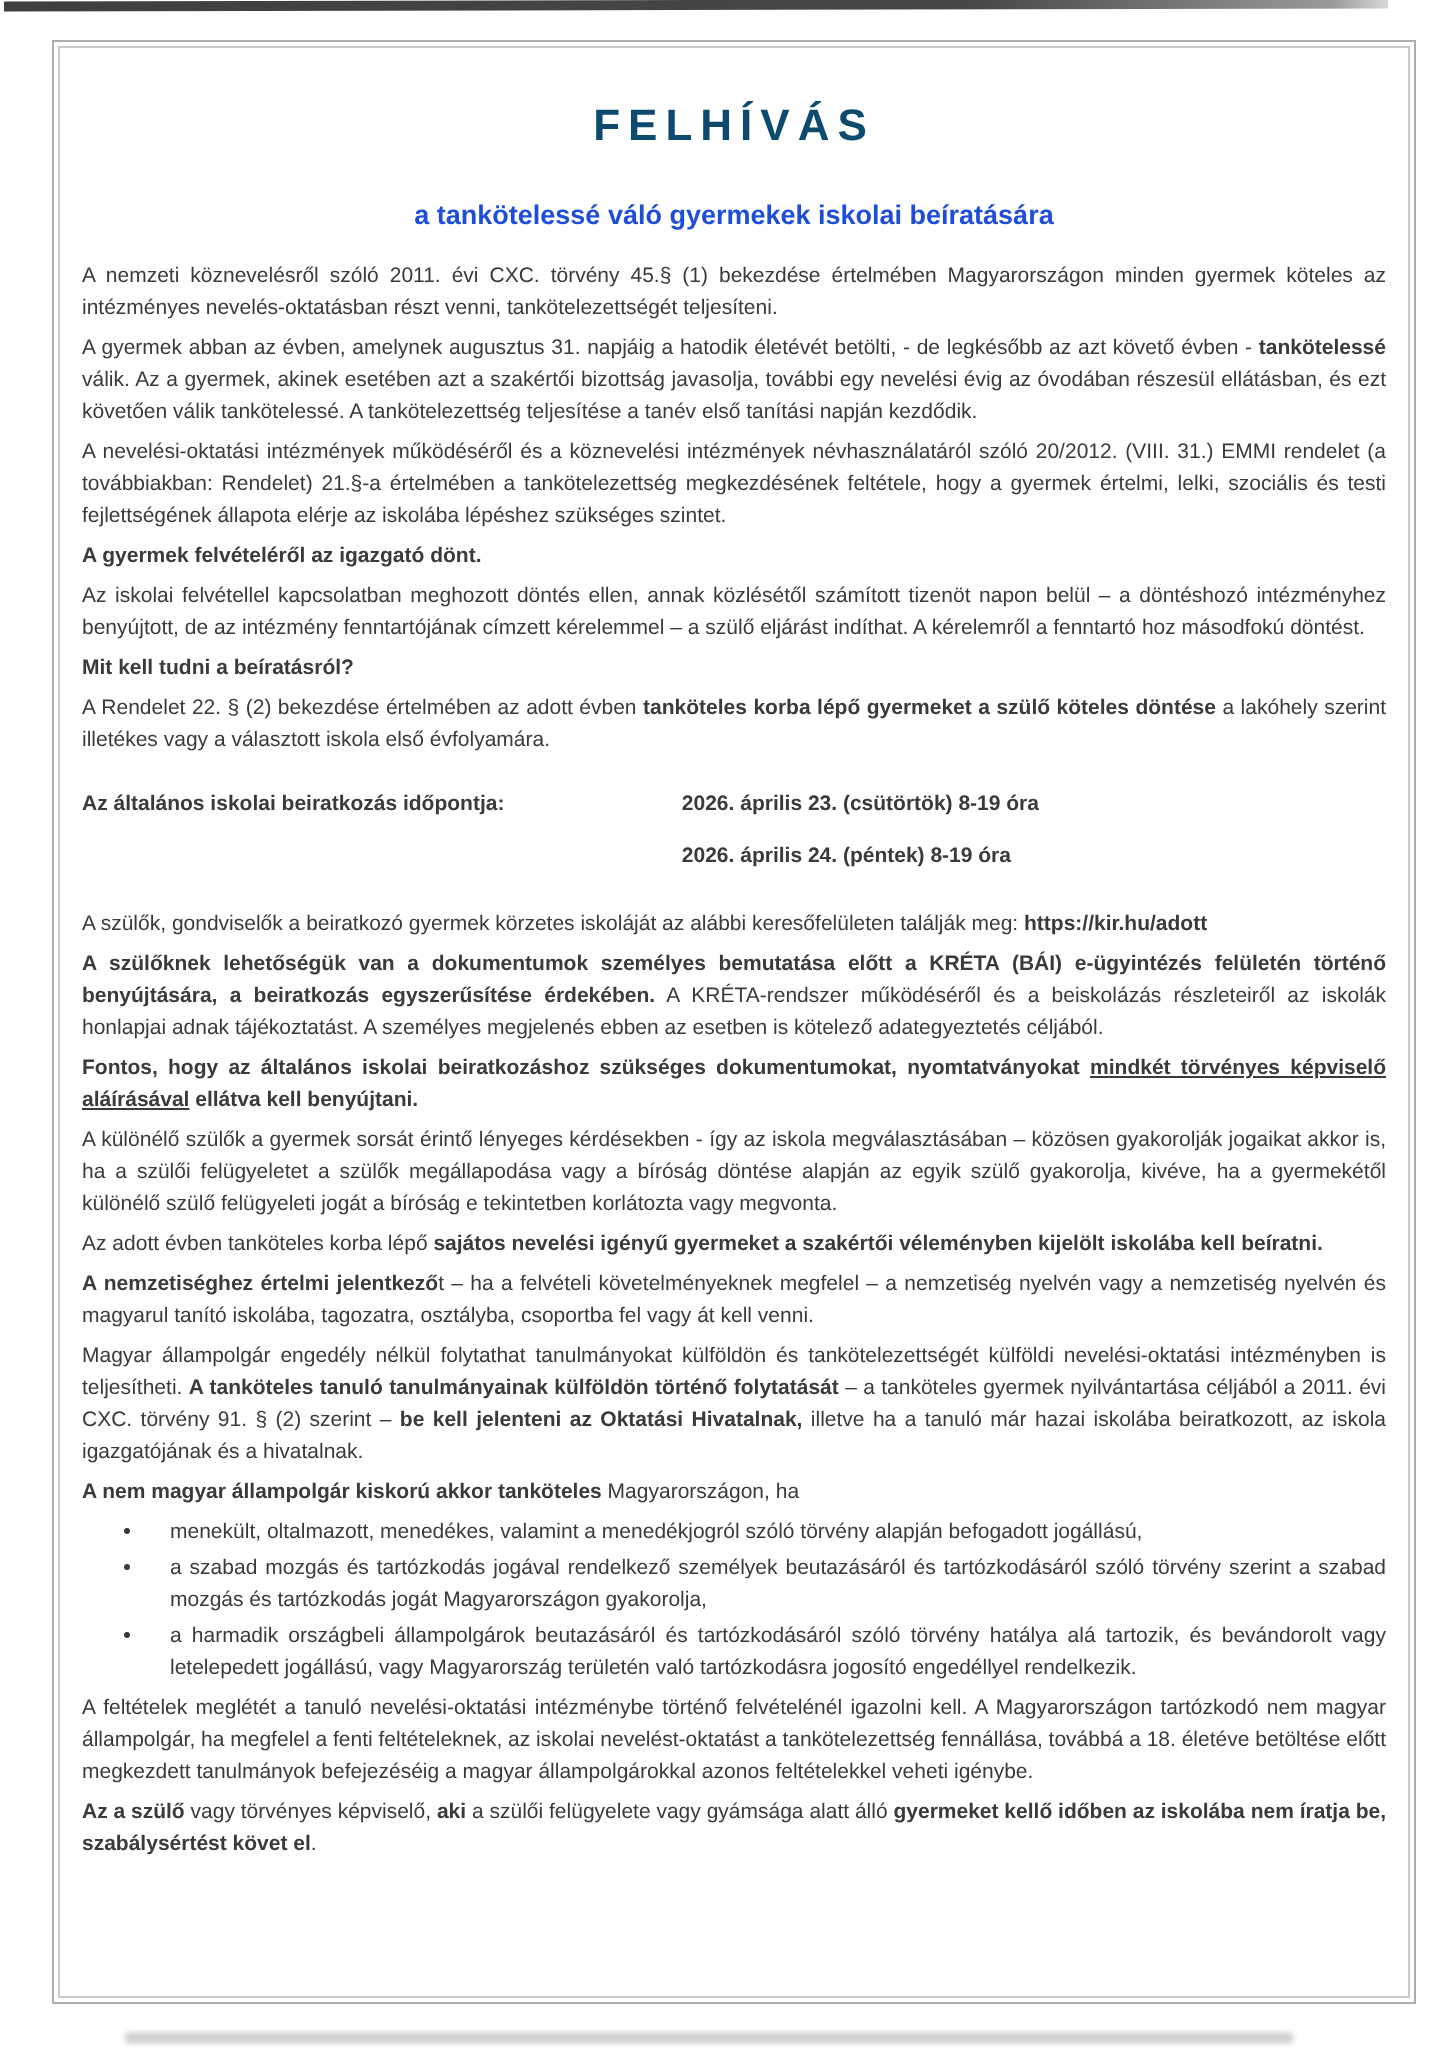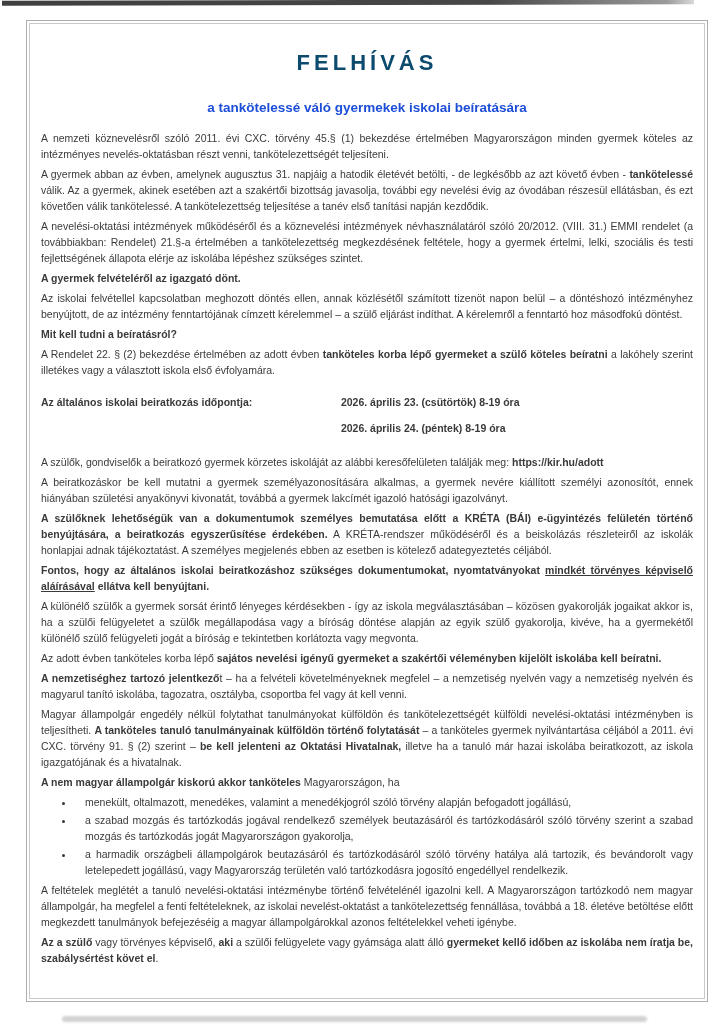--- a/index.html
+++ b/index.html
@@ -55,35 +55,34 @@
   <div class="doc-inner">
     <h1 class="title">FELHÍVÁS</h1>
     <h2 class="subtitle">a tankötelessé váló gyermekek iskolai beíratására</h2>
     <div class="blocks">
         <p class="para"><span>A nemzeti köznevelésről szóló 2011. évi CXC. törvény 45.§ (1) bekezdése értelmében Magyarországon minden gyermek köteles az intézményes nevelés-oktatásban részt venni, tankötelezettségét teljesíteni.</span></p>
         <p class="para"><span>A gyermek abban az évben, amelynek augusztus 31. napjáig a hatodik életévét betölti, - de legkésőbb az azt követő évben - </span><span class="b">tankötelessé</span><span> válik. Az a gyermek, akinek esetében azt a szakértői bizottság javasolja, további egy nevelési évig az óvodában részesül ellátásban, és ezt követően válik tankötelessé. A tankötelezettség teljesítése a tanév első tanítási napján kezdődik.</span></p>
         <p class="para"><span>A nevelési-oktatási intézmények működéséről és a köznevelési intézmények névhasználatáról szóló 20/2012. (VIII. 31.) EMMI rendelet (a továbbiakban: Rendelet) 21.§-a értelmében a tankötelezettség megkezdésének feltétele, hogy a gyermek értelmi, lelki, szociális és testi fejlettségének állapota elérje az iskolába lépéshez szükséges szintet.</span></p>
         <p class="para"><span class="b">A gyermek felvételéről az igazgató dönt.</span></p>
         <p class="para"><span>Az iskolai felvétellel kapcsolatban meghozott döntés ellen, annak közlésétől számított tizenöt napon belül – a döntéshozó intézményhez benyújtott, de az intézmény fenntartójának címzett kérelemmel – a szülő eljárást indíthat. A kérelemről a fenntartó hoz másodfokú döntést.</span></p>
         <p class="para"><span class="b">Mit kell tudni a beíratásról?</span></p>
-        <p class="para"><span>A Rendelet 22. § (2) bekezdése értelmében az adott évben </span><span class="b">tanköteles korba lépő gyermeket a szülő köteles beíratni</span><span> a lakóhely szerint illetékes vagy a választott iskola első évfolyamára.</span></p>
+        <p class="para"><span>A Rendelet 22. § (2) bekezdése értelmében az adott évben </span><span class="b">tanköteles korba lépő gyermeket a szülő köteles döntése</span><span> a lakóhely szerint illetékes vagy a választott iskola első évfolyamára.</span></p>
         <div class="schedule">
           <div class="schedule-label">Az általános iskolai beiratkozás időpontja:</div>
           <div class="schedule-dates">
             <div>2026. április 23. (csütörtök) 8-19 óra</div>
             <div>2026. április 24. (péntek) 8-19 óra</div>
           </div>
         </div>
         <p class="para"><span>A szülők, gondviselők a beiratkozó gyermek körzetes iskoláját az alábbi keresőfelületen találják meg: </span><span class="b">https://kir.hu/adott</span></p>
-        <p class="para"><span>A beiratkozáskor be kell mutatni a gyermek személyazonosítására alkalmas, a gyermek nevére kiállított személyi azonosítót, ennek hiányában születési anyakönyvi kivonatát, továbbá a gyermek lakcímét igazoló hatósági igazolványt.</span></p>
         <p class="para"><span class="b">A szülőknek lehetőségük van a dokumentumok személyes bemutatása előtt a KRÉTA (BÁI) e-ügyintézés felületén történő benyújtására, a beiratkozás egyszerűsítése érdekében.</span><span> A KRÉTA-rendszer működéséről és a beiskolázás részleteiről az iskolák honlapjai adnak tájékoztatást. A személyes megjelenés ebben az esetben is kötelező adategyeztetés céljából.</span></p>
         <p class="para"><span class="b">Fontos, hogy az általános iskolai beiratkozáshoz szükséges dokumentumokat, nyomtatványokat </span><span class="b u">mindkét törvényes képviselő aláírásával</span><span class="b"> ellátva kell benyújtani.</span></p>
         <p class="para"><span>A különélő szülők a gyermek sorsát érintő lényeges kérdésekben - így az iskola megválasztásában – közösen gyakorolják jogaikat akkor is, ha a szülői felügyeletet a szülők megállapodása vagy a bíróság döntése alapján az egyik szülő gyakorolja, kivéve, ha a gyermekétől különélő szülő felügyeleti jogát a bíróság e tekintetben korlátozta vagy megvonta.</span></p>
         <p class="para"><span>Az adott évben tanköteles korba lépő </span><span class="b">sajátos nevelési igényű gyermeket a szakértői véleményben kijelölt iskolába kell beíratni.</span></p>
-        <p class="para"><span class="b">A nemzetiséghez tartozó jelentkező</span><span>t – ha a felvételi követelményeknek megfelel – a nemzetiség nyelvén vagy a nemzetiség nyelvén és magyarul tanító iskolába, tagozatra, osztályba, csoportba fel vagy át kell venni.</span></p>
+        <p class="para"><span class="b">A nemzetiséghez értelmi jelentkező</span><span>t – ha a felvételi követelményeknek megfelel – a nemzetiség nyelvén vagy a nemzetiség nyelvén és magyarul tanító iskolába, tagozatra, osztályba, csoportba fel vagy át kell venni.</span></p>
         <p class="para"><span>Magyar állampolgár engedély nélkül folytathat tanulmányokat külföldön és tankötelezettségét külföldi nevelési-oktatási intézményben is teljesítheti. </span><span class="b">A tanköteles tanuló tanulmányainak külföldön történő folytatását</span><span> – a tanköteles gyermek nyilvántartása céljából a 2011. évi CXC. törvény 91. § (2) szerint – </span><span class="b">be kell jelenteni az Oktatási Hivatalnak,</span><span> illetve ha a tanuló már hazai iskolába beiratkozott, az iskola igazgatójának és a hivatalnak.</span></p>
         <p class="para"><span class="b">A nem magyar állampolgár kiskorú akkor tanköteles</span><span> Magyarországon, ha</span></p>
         <ul class="bullets">
           <li>menekült, oltalmazott, menedékes, valamint a menedékjogról szóló törvény alapján befogadott jogállású,</li>
           <li>a szabad mozgás és tartózkodás jogával rendelkező személyek beutazásáról és tartózkodásáról szóló törvény szerint a szabad mozgás és tartózkodás jogát Magyarországon gyakorolja,</li>
           <li>a harmadik országbeli állampolgárok beutazásáról és tartózkodásáról szóló törvény hatálya alá tartozik, és bevándorolt vagy letelepedett jogállású, vagy Magyarország területén való tartózkodásra jogosító engedéllyel rendelkezik.</li>
         </ul>
         <p class="para"><span>A feltételek meglétét a tanuló nevelési-oktatási intézménybe történő felvételénél igazolni kell. A Magyarországon tartózkodó nem magyar állampolgár, ha megfelel a fenti feltételeknek, az iskolai nevelést-oktatást a tankötelezettség fennállása, továbbá a 18. életéve betöltése előtt megkezdett tanulmányok befejezéséig a magyar állampolgárokkal azonos feltételekkel veheti igénybe.</span></p>
         <p class="para"><span class="b">Az a szülő</span><span> vagy törvényes képviselő, </span><span class="b">aki</span><span> a szülői felügyelete vagy gyámsága alatt álló </span><span class="b">gyermeket kellő időben az iskolába nem íratja be, szabálysértést követ el</span><span>.</span></p>
       </div>

